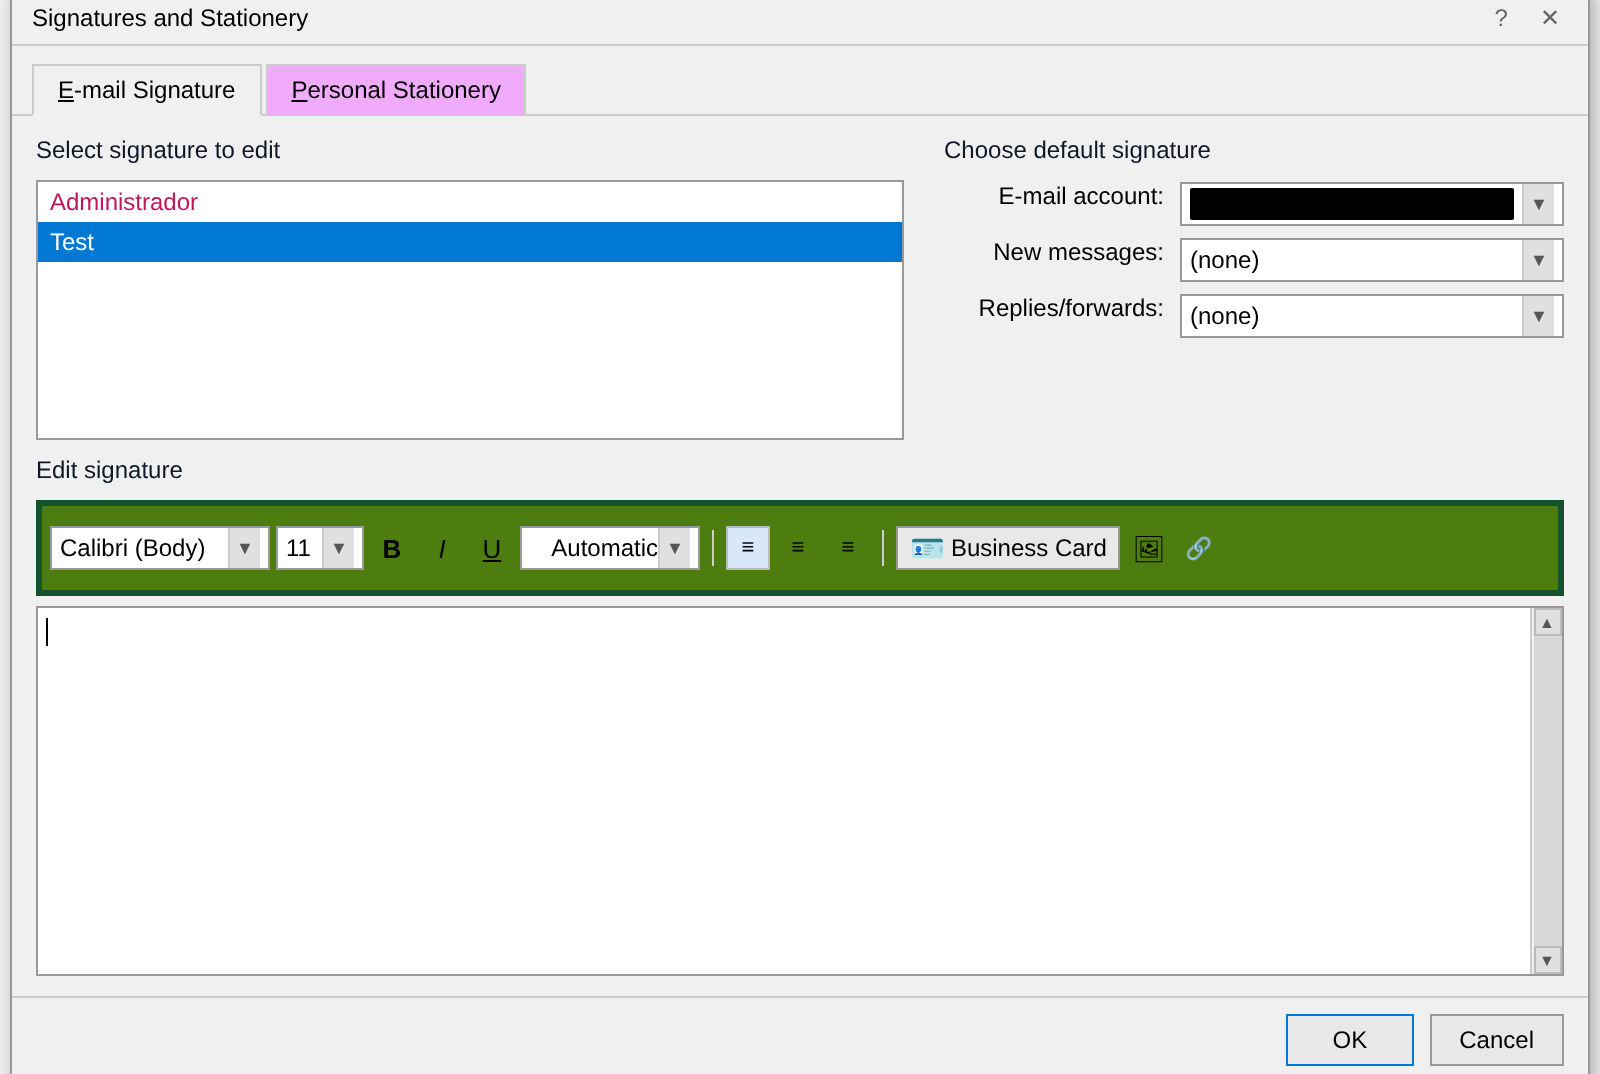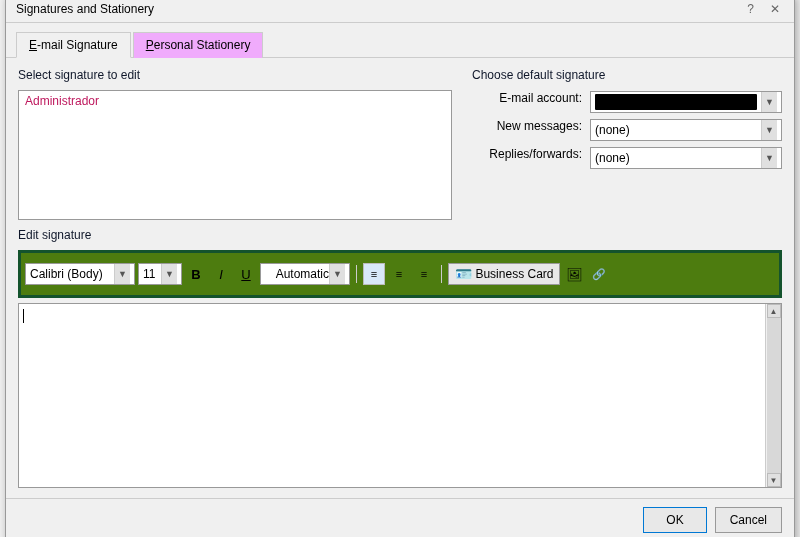--- a/index.html
+++ b/index.html
@@ -359,20 +359,23 @@
 
   <div class="content">
     <div class="top-section">
 
       <div class="left-panel">
         <div class="section-label">Select signature to edit</div>
         <div class="signature-list">
           <div class="sig-item">
             <span>Administrador</span>
           </div>
+          <div class="sig-item selected">
+            <span>Test</span>
+          </div>
         </div>
       </div>
 
       <div class="right-panel">
         <div class="section-label">Choose default signature</div>
 
         <div class="default-sig-row">
           <div class="default-sig-label">E-mail account:</div>
           <div class="dropdown">
             <div class="email-account-fill"></div>

